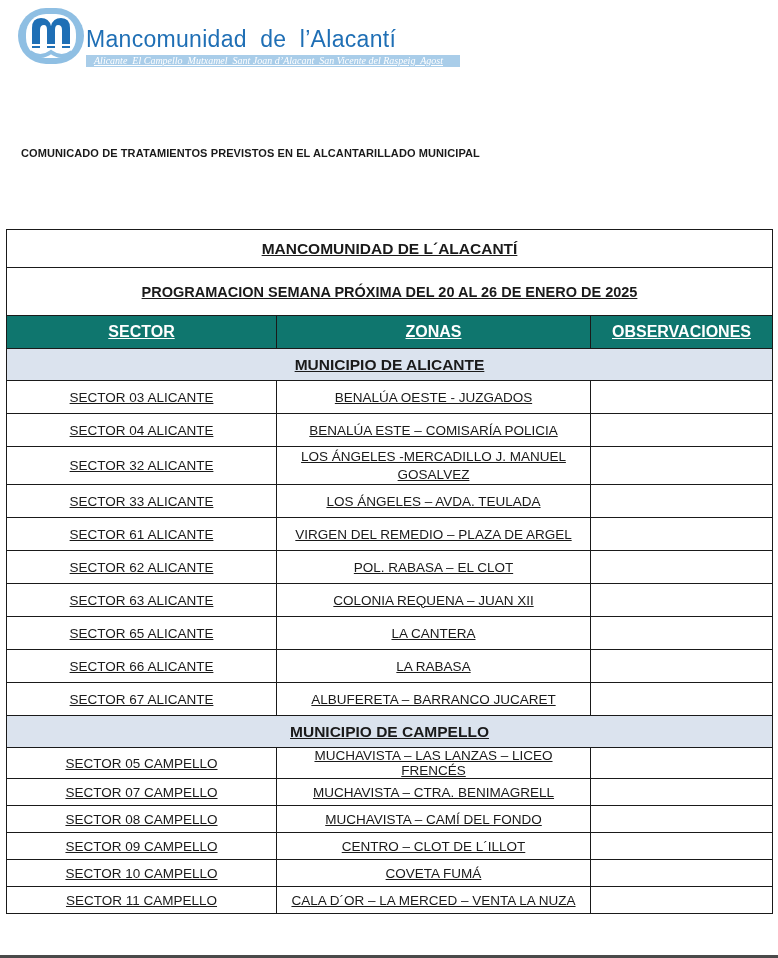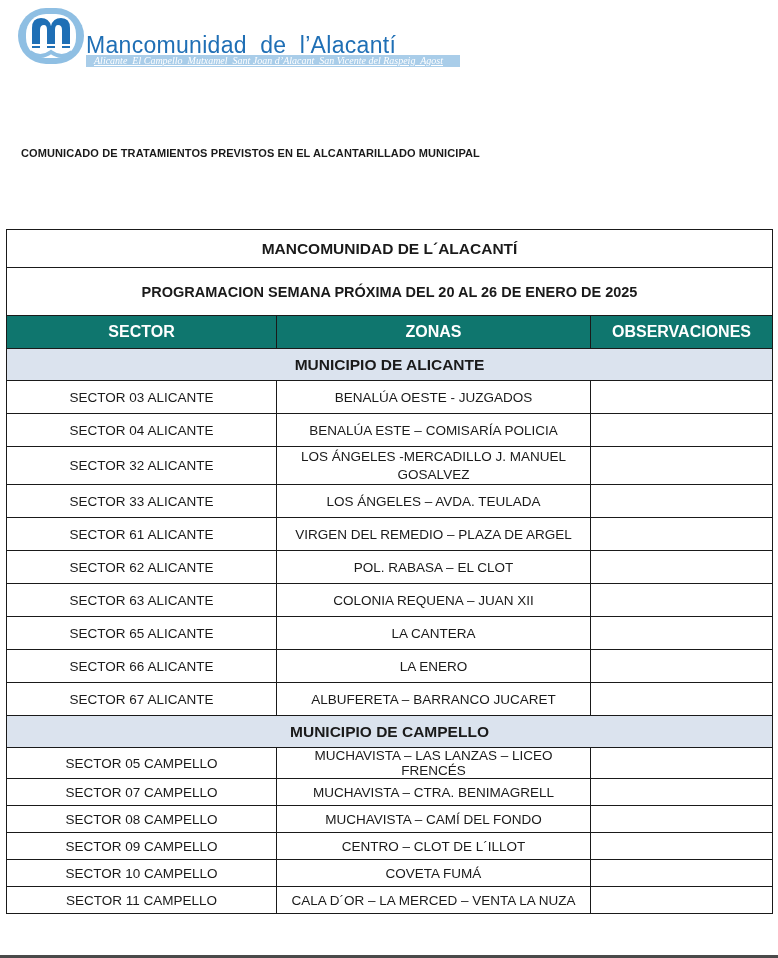--- a/index.html
+++ b/index.html
@@ -1,29 +1,29 @@
 <!DOCTYPE html>
 <html><head>
 <meta charset="utf-8">
 <style>
   html, body { margin: 0; padding: 0; background: #ffffff; }
   body { width: 778px; height: 958px; position: relative; overflow: hidden;
          font-family: "Liberation Sans", "DejaVu Sans", sans-serif; color: #1a1a1a; }
   .logo { position: absolute; left: 16px; top: 4px; width: 440px; height: 64px; }
   .logo-icon { position: absolute; left: 0; top: 0; width: 70px; height: 62px; }
-  .logo-name { position: absolute; left: 70px; top: 28px; font-size: 23px; color: #1f6fb5;
+  .logo-name { position: absolute; left: 70px; top: 22px; font-size: 23px; color: #1f6fb5;
                letter-spacing: 0.3px; white-space: pre; line-height: 26px; }
   .logo-strip { position: absolute; left: 70px; top: 51px; width: 366px; height: 12px;
                 background: #a9cde9; color: #ffffff; font-family: "Liberation Serif", serif;
                 font-style: italic; font-size: 10px; line-height: 12px; white-space: pre; overflow: hidden;
                 padding-left: 8px; text-decoration: underline; }
   .doc-title { position: absolute; left: 21px; top: 147px; font-size: 11px; font-weight: bold;
                color: #1a1a1a; letter-spacing: 0.1px; white-space: nowrap; }
   table.sched { position: absolute; left: 6px; top: 229px; width: 766px; border-collapse: collapse; table-layout: fixed; }
-  table.sched td, table.sched th { border: 1px solid #1a1a1a; text-align: center; padding: 0 6px; }
+  table.sched td, table.sched th { border: 1px solid #1a1a1a; text-align: center; padding: 0 6px; text-decoration: underline; }
   .row-title td { height: 37px; font-size: 15.5px; font-weight: bold; }
   .row-subtitle td { height: 47px; font-size: 14.5px; font-weight: bold; }
   .row-head th { height: 32px; background: #0f766e; color: #ffffff; font-size: 16px; font-weight: bold; border-color: #13253f; border-right: 1px solid #0a1628; }
   .row-muni td { height: 31px; background: #dbe3ee; font-size: 15.5px; font-weight: bold; margin-top: 41px; }
   .row-a td { height: 32px; font-size: 13.5px; margin-top: 48px; }
   .row-a.tall td { height: 37px; line-height: 18px; }
   .row-c td { height: 26px; font-size: 13.5px; }
   .bottom-bar { position: absolute; left: 0; top: 955px; width: 778px; height: 3px; background: #4a4a4a; }
 </style>
 </head>
@@ -100,21 +100,21 @@
       <td>COLONIA REQUENA – JUAN XII</td>
       <td></td>
     </tr>
     <tr class="row-a">
       <td>SECTOR 65 ALICANTE</td>
       <td>LA CANTERA</td>
       <td></td>
     </tr>
     <tr class="row-a">
       <td>SECTOR 66 ALICANTE</td>
-      <td>LA ENERO</td>
+      <td>LA RABASA</td>
       <td></td>
     </tr>
     <tr class="row-a">
       <td>SECTOR 67 ALICANTE</td>
       <td>ALBUFERETA – BARRANCO JUCARET</td>
       <td></td>
     </tr>
 
     <tr class="row-muni">
       <td colspan="3">MUNICIPIO DE CAMPELLO</td>

